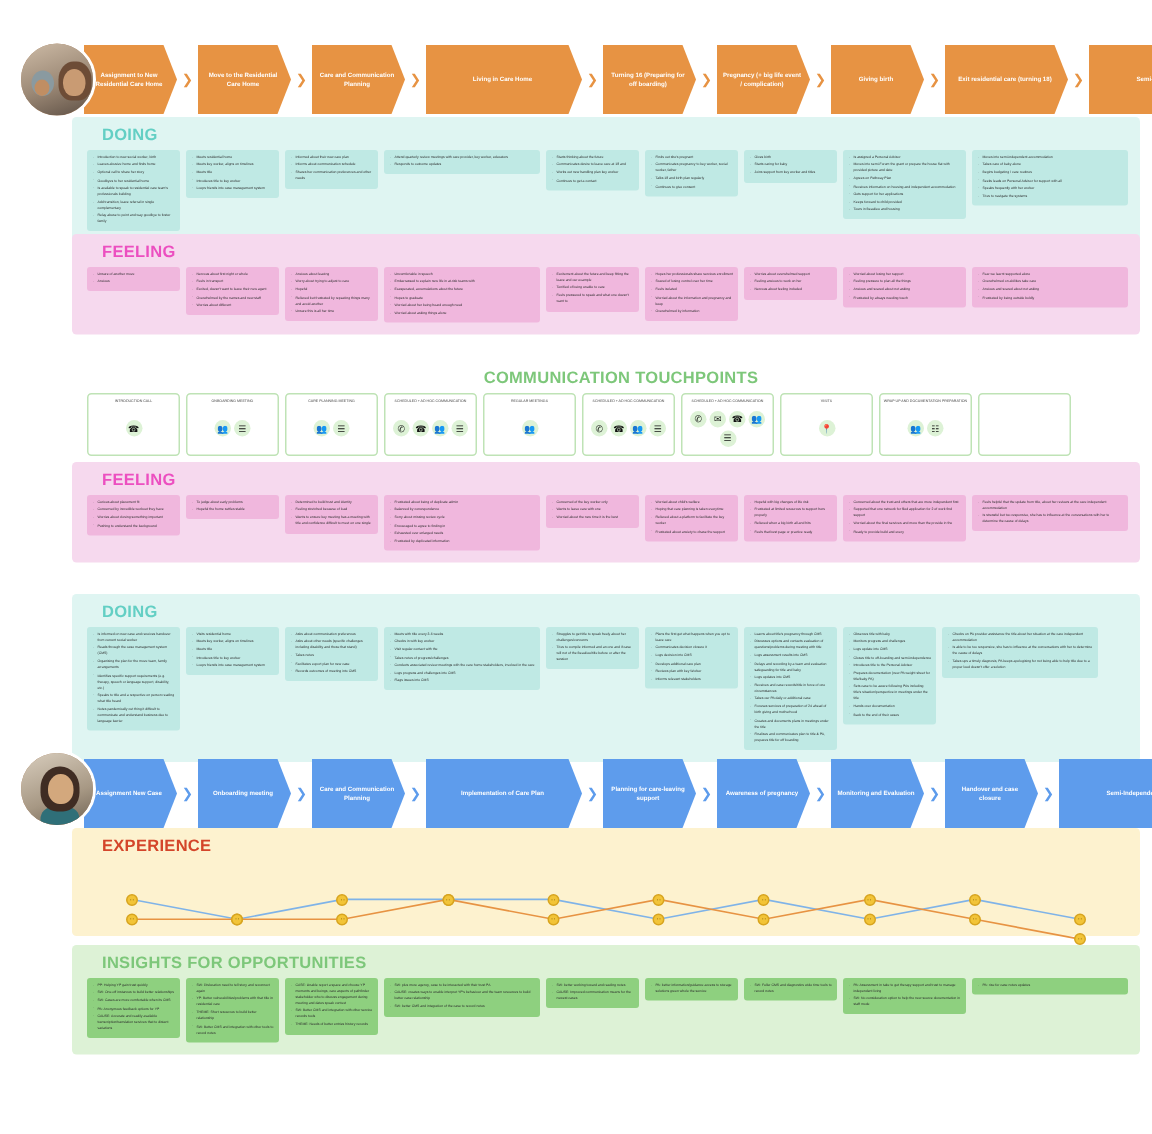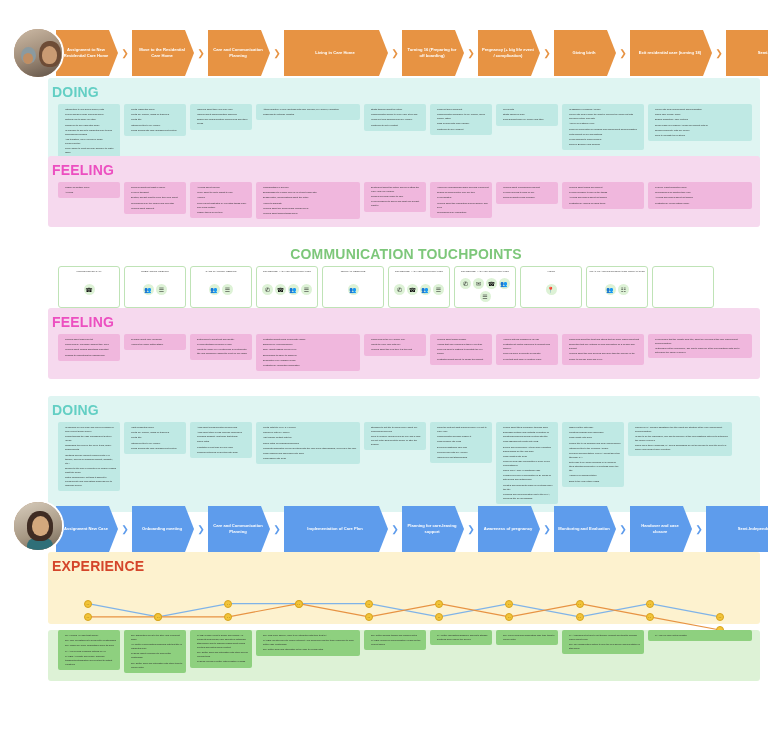--- a/index.html
+++ b/index.html
@@ -42,22 +42,22 @@
   .arrow {
     width: 14px; flex: none; display: flex; align-items: center; justify-content: center;
     font-size: 9px; line-height: 1;
   }
   .arrow.orange { color: #e79343; }
   .arrow.blue   { color: #5e9cec; }
 
   
   .band { position: absolute; left: 48px; width: 712px; border-radius: 3px; }
   .band-title {
-    font-size: 14px; font-weight: 700; letter-spacing: .2px;
-    padding: 6px 0 4px 4px;
+    font-size: 11px; font-weight: 700; letter-spacing: .2px;
+    padding: 6px 0 4px 20px;
   }
   .doing    { background: #dff5f2; }
   .doing .band-title { color: #63cfc4; }
   .feeling  { background: #f6d9ee; }
   .feeling .band-title { color: #ec4fc0; }
   .touch    { background: #ffffff; }
   .touch .band-title { color: #7dc77a; text-align: center; }
   .exp      { background: #fdf2cf; }
   .exp .band-title { color: #d4452a; }
   .insights { background: #ddf2d6; }
@@ -589,20 +589,21 @@
           <div class="emoji" style="left: 55.0739%; top: 41.3333%;">··</div>
           <div class="emoji" style="left: 65.2216%; top: 62.6667%;">··</div>
           <div class="emoji" style="left: 75.3693%; top: 41.3333%;">··</div>
           <div class="emoji" style="left: 85.517%; top: 62.6667%;">··</div>
           <div class="emoji" style="left: 95.6647%; top: 84%;">··</div>
         </div>
     </div>
   </div>
 
   <div class="band insights" style="top:630px;">
+    <div class="band-title">INSIGHTS FOR OPPORTUNITIES</div>
     <div class="cards" id="insights">
         <div class="card g" style="width: 62px;">
           <ul>
             <li>PP: Helping YP gain trust quickly</li>
             <li>SW: One-off instances to build better relationships</li>
             <li>SW: Cases are more comfortable when its CMS</li>
             <li>PA: Anonymous feedback options for YP</li>
             <li>CAUSE: Accurate and readily available transcription/translation services that to distant variations</li>
           </ul>
         </div>

